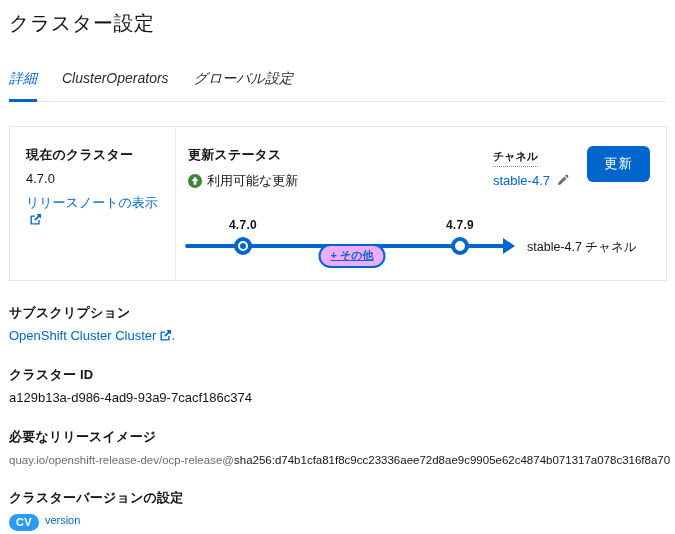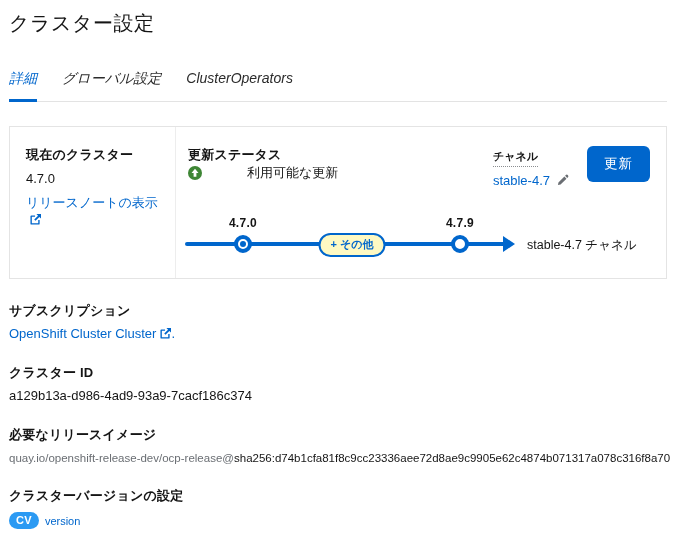--- a/index.html
+++ b/index.html
@@ -63,21 +63,21 @@
   .dl-value { font-size: 13px; margin-top: 7px; }
   .link {
     color: #0066cc;
     text-decoration: none;
     cursor: pointer;
   }
   .card-left .dl-value + .dl-value { margin-top: 8px; }
 
   .right-top { display: flex; align-items: flex-start; }
   .status-block { flex: 1; }
-  .status-row { display: flex; align-items: center; font-size: 13px; gap: 40px; }
+  .status-row { display: flex; align-items: center; margin-top: 8px; font-size: 13px; }
   .status-row svg { margin-right: 5px; }
 
   .channel-block { margin-right: 18px; }
   .channel-heading {
     font-size: 11px; font-weight: bold;
     border-bottom: 1px dotted #8a8d90;
     padding-bottom: 2px;
     display: inline-block;
     cursor: help;
   }
@@ -137,47 +137,48 @@
   }
   .bar-node.current { left: 49px; }
   .bar-node.current .dot {
     width: 6px; height: 6px;
     background: #0066cc;
     border-radius: 50%;
   }
   .bar-node.open { left: 266px; }
   .bar-pill {
     position: absolute;
-    left: 167px; top: 17px;
+    left: 167px; top: 26px;
     transform: translateX(-50%);
-    background: #fef9c3;
+    background: #f0abfc;
     border: 2px solid #0066cc;
     border-radius: 12px;
     padding: 2px 10px 3px 10px;
     font-size: 11px;
     font-weight: bold;
     color: #0066cc;
     white-space: nowrap;
     cursor: pointer;
+    text-decoration: underline;
   }
   .bar-channel-label {
     position: absolute;
     left: 342px; top: 21px;
     font-size: 12.5px;
     white-space: nowrap;
   }
 
   
   .section { margin-top: 23px; }
   .section .dl-value { margin-top: 6px; }
   .release-image { font-size: 11.5px; margin-top: 8px; white-space: nowrap; }
   .release-prefix { color: #6a6e73; }
   .release-sha { color: #151515; }
 
-  .cv-row { display: flex; align-items: center; margin-top: 7px; }
+  .cv-row { display: flex; align-items: flex-start; margin-top: 7px; }
   .cv-badge {
     background: #2b9af3;
     color: #fff;
     font-size: 11px;
     font-weight: bold;
     border-radius: 11px;
     padding: 2px 7px 3px 7px;
     margin-right: 6px;
     letter-spacing: 0.3px;
   }
@@ -186,22 +187,22 @@
 </style>
 </head>
 <body>
 
 <div class="page">
 
   <h1 class="page-title">クラスター設定</h1>
 
   <div class="tabs">
     <div class="tab active">詳細</div>
+    <div class="tab">ClusterOperators</div>
     <div class="tab">グローバル設定</div>
-    <div class="tab">ClusterOperators</div>
   </div>
 
   <div class="card">
 
     <div class="card-left">
       <div class="dl-heading">現在のクラスター</div>
       <div class="dl-value">4.7.0</div>
       <div class="dl-value">
         <a class="link"><span>リリースノートの表示</span><svg class="ext-icon" width="11" height="11" viewBox="0 0 12 12">
               <path fill="#0066cc" d="M10.5 6.5v4a1 1 0 0 1-1 1h-8a1 1 0 0 1-1-1v-8a1 1 0 0 1 1-1h4v1.5H2v7h7V6.5h1.5z"></path>

